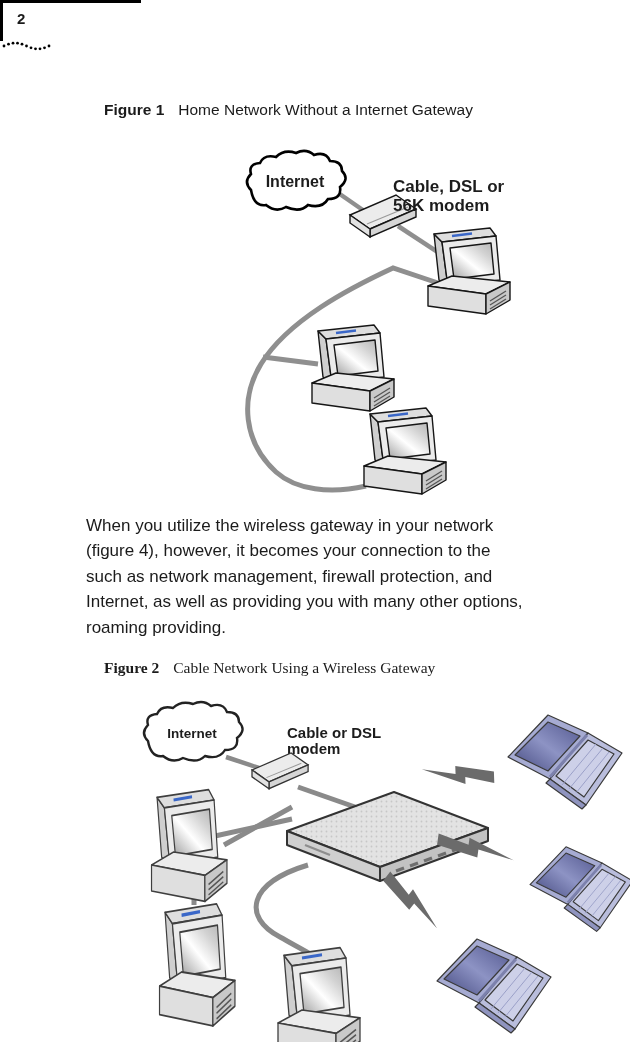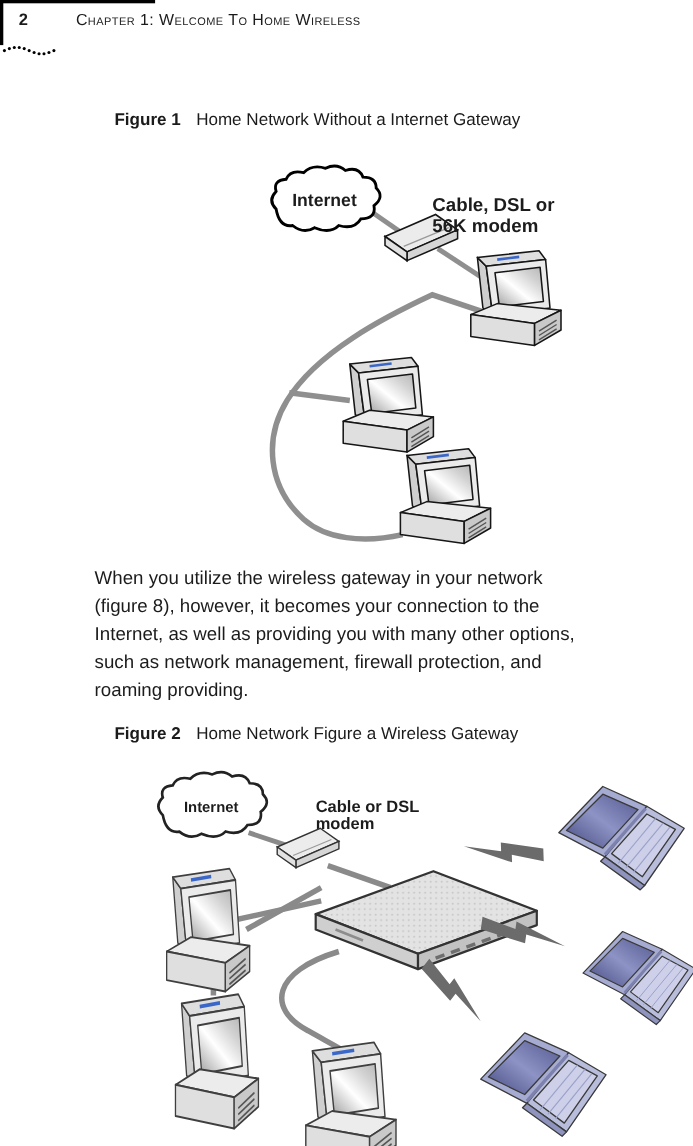--- a/index.html
+++ b/index.html
@@ -7,21 +7,21 @@
         font-family:"Liberation Sans",sans-serif;color:#1b1b1b;}
   .hdr-rule-top{position:absolute;left:0;top:0;width:141px;height:3px;background:#000;}
   .hdr-rule-left{position:absolute;left:0;top:0;width:3px;height:41px;background:#000;}
   .page-num{position:absolute;left:17px;top:10px;font-size:15px;font-weight:bold;}
   .chapter-title{position:absolute;left:69px;top:11px;font-size:14.5px;font-variant:small-caps;
                  letter-spacing:.4px;font-weight:500;}
   .wave{position:absolute;left:1px;top:39px;}
   .caption{position:absolute;left:104px;display:flex;gap:14px;font-size:15.5px;white-space:nowrap;}
   .caption .fig-label{font-weight:bold;}
   .cap1{top:101px;}
-  .cap2{top:659px;}
+  .cap2{top:659px;font-family:Liberation Serif, serif;}
   .body-text{position:absolute;left:86px;top:513px;width:528px;font-size:17px;line-height:25.4px;}
   .fig-svg{position:absolute;}
   .fig1{left:230px;top:140px;}
   .fig2{left:130px;top:695px;}
   .fig-svg text{font-family:"Liberation Sans",sans-serif;font-weight:bold;fill:#1c1c1c;}
 </style>
 </head>
 <body>
 
 <div class="page">
@@ -74,21 +74,20 @@
         <polygon points="42,66 78,92 74,96 38,70" fill="#8f94bf"></polygon>
         <line x1="42" y1="64" x2="79" y2="22" stroke="#7c81ad" stroke-width="3"></line>
       </g>
       <path id="bolt" d="M6,0 L16,0 L10,12 L16,12 L2,30 L7,16 L0,16 Z"></path>
     </defs>
   </svg>
 
   <div class="hdr-rule-top"></div>
   <div class="hdr-rule-left"></div>
   <div class="page-num">2</div>
-  <div class="chapter-title">Chapter 1: Welcome To Home Wireless</div>
   <svg class="wave" width="54" height="14">
     <g fill="#000">
       <circle cx="3" cy="7" r="1.4"></circle>
         <circle cx="7.5" cy="5.2" r="1.4"></circle>
         <circle cx="12" cy="4.2" r="1.4"></circle>
       <circle cx="16.5" cy="4.2" r="1.4"></circle>
         <circle cx="21" cy="5.2" r="1.4"></circle>
         <circle cx="25.5" cy="7" r="1.4"></circle>
       <circle cx="30" cy="8.8" r="1.4"></circle>
         <circle cx="34.5" cy="9.8" r="1.4"></circle>
@@ -113,29 +112,29 @@
     <use href="#modem" transform="translate(120,55)" stroke="#161616" stroke-width="1.4"></use>
     <text x="163" y="52" font-size="17">Cable, DSL or</text>
     <text x="163" y="71" font-size="17">56K modem</text>
     <use href="#pc" transform="translate(192,86)" stroke="#161616" stroke-width="1.4" stroke-linejoin="round"></use>
     <use href="#pc" transform="translate(76,183)" stroke="#161616" stroke-width="1.4" stroke-linejoin="round"></use>
     <use href="#pc" transform="translate(128,266)" stroke="#161616" stroke-width="1.4" stroke-linejoin="round"></use>
   </svg>
 
   <div class="body-text">
     <div>When you utilize the wireless gateway in your network</div>
-    <div>(figure 8), however, it becomes your connection to the</div>
+    <div>(figure 4), however, it becomes your connection to the</div>
+    <div>such as network management, firewall protection, and</div>
     <div>Internet, as well as providing you with many other options,</div>
-    <div>such as network management, firewall protection, and</div>
     <div>roaming providing.</div>
   </div>
 
   <div class="caption cap2">
     <span class="fig-label">Figure 2</span>
-    <span>Home Network Figure a Wireless Gateway</span>
+    <span>Cable Network Using a Wireless Gateway</span>
   </div>
 
   <svg class="fig-svg fig2" width="500" height="347">
     <path d="M94,150 L162,112" fill="none" stroke="#8a8a8a" stroke-width="5"></path>
     <path d="M64,210 L64,158 Q64,146 76,143 L162,124" fill="none" stroke="#8a8a8a" stroke-width="5"></path>
     <path d="M178,170 C118,188 112,222 150,242 C164,250 172,254 182,260" fill="none" stroke="#8a8a8a" stroke-width="5"></path>
     <line x1="96" y1="62" x2="132" y2="74" stroke="#8a8a8a" stroke-width="4.5"></line>
     <line x1="168" y1="92" x2="225" y2="112" stroke="#8a8a8a" stroke-width="5"></line>
     <use href="#cloud" transform="translate(10,8)" fill="#fff" stroke="#222" stroke-width="2.4"></use>
     <text x="62" y="43" font-size="13.5" text-anchor="middle">Internet</text>

